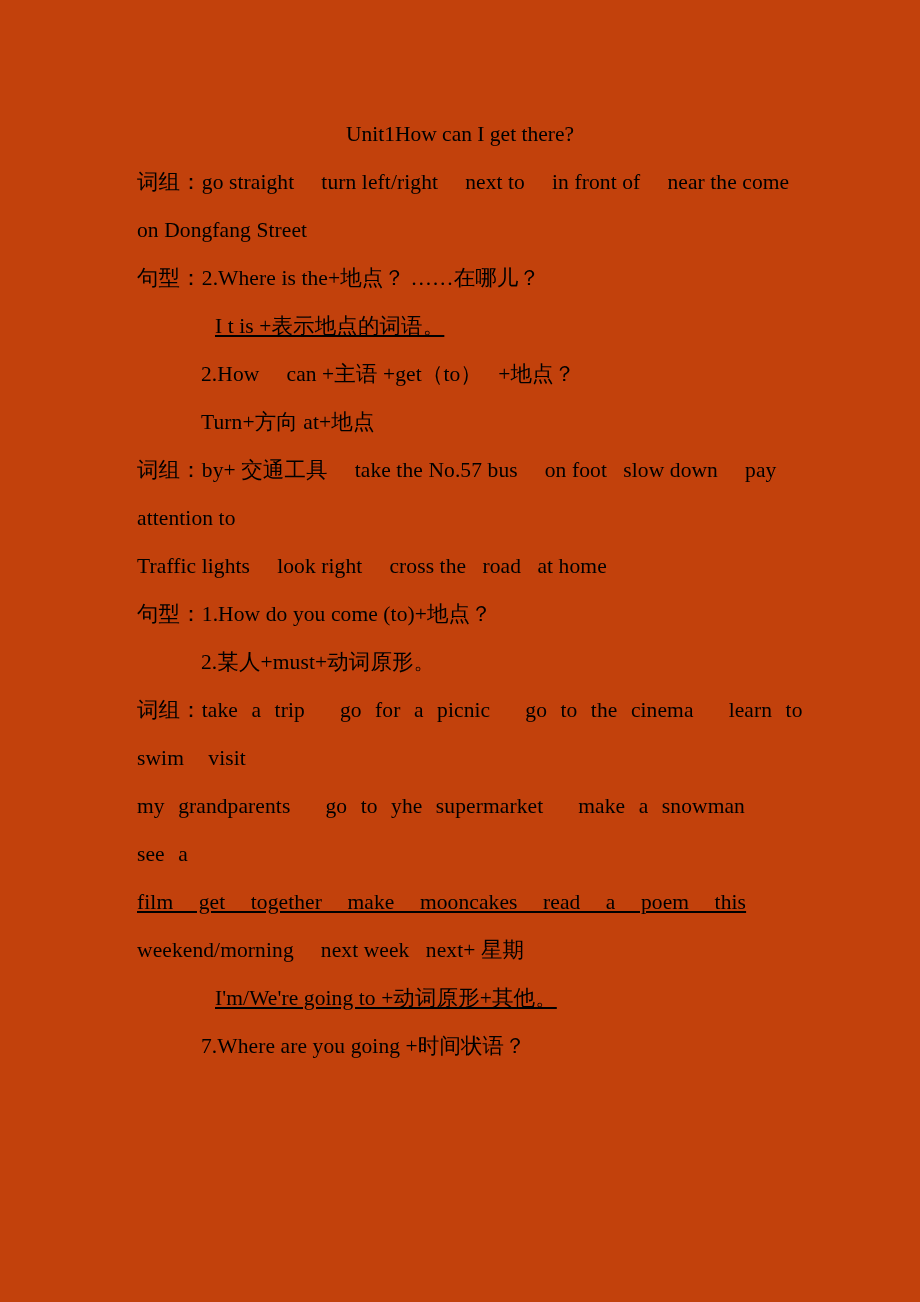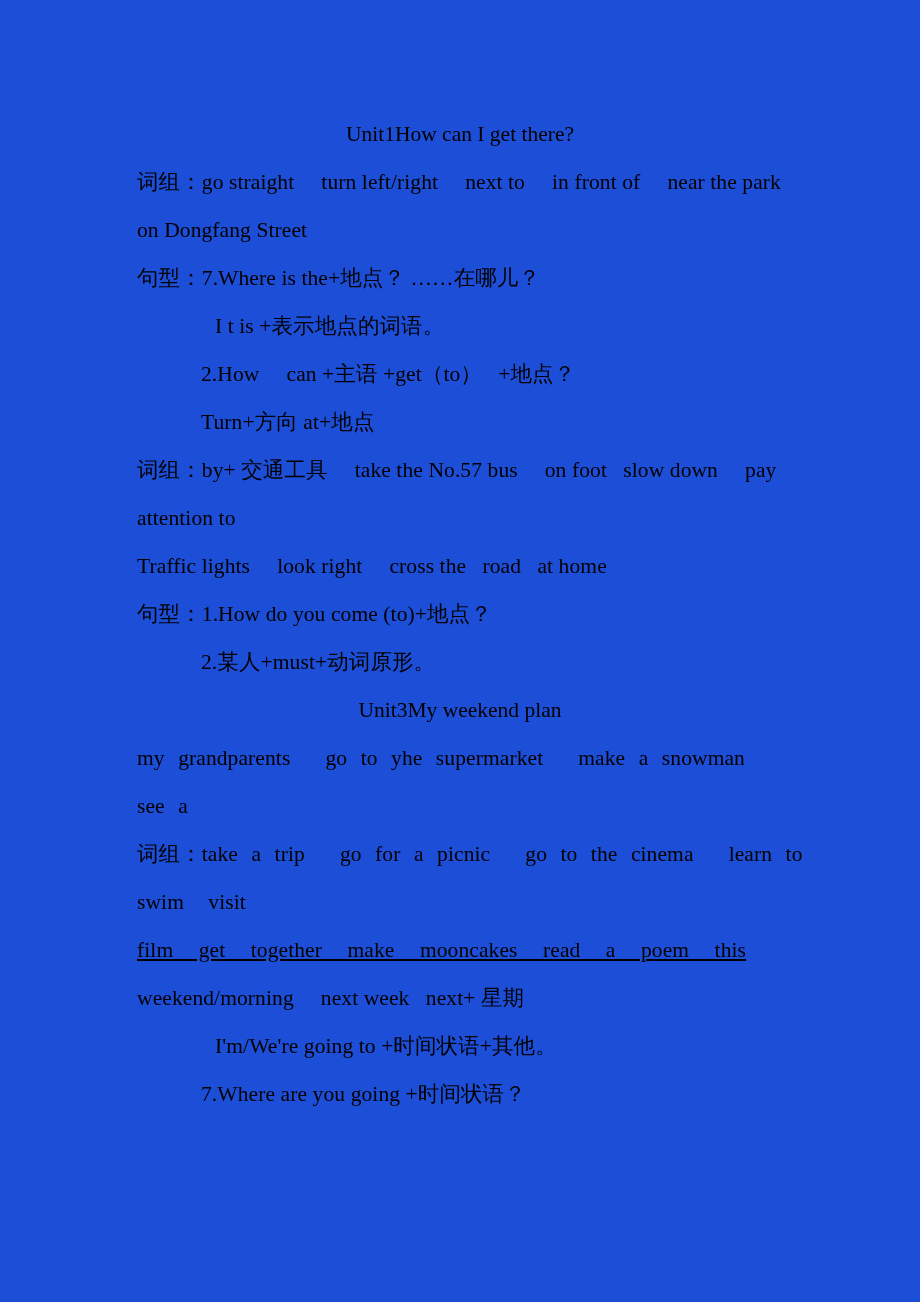--- a/index.html
+++ b/index.html
@@ -11,61 +11,60 @@
     width: 920px;
     height: 1302px;
     font-family: "Liberation Serif", "DejaVu Serif", serif;
     color: #000000;
     overflow: hidden;
   }
   .page {
     position: relative;
     width: 920px;
     height: 1302px;
-    background: #1d4ed8;
+    background: #c2410c;
     box-sizing: border-box;
     padding: 110px 115px 0 137px;
   }
   .doc-line {
     font-size: 21.5px;
     line-height: 48px;
     white-space: pre-wrap;
     letter-spacing: 0.1px;
   }
   .heading {
     text-align: center;
     font-size: 21.5px;
     line-height: 48px;
     padding-right: 22px;
   }
   .indent-1 { padding-left: 64px; }
-  .indent-2 { padding-left: 78px; }
+  .indent-2 { padding-left: 78px; text-decoration: underline; }
   .spread-b { word-spacing: 8px; }
   .spread-c { word-spacing: 20px; text-decoration: underline; }
 </style>
 </head>
 <body>
 
 <div class="page">
 
   <div class="heading">Unit1How can I get there?</div>
-  <div class="doc-line">词组：go straight  turn left/right  next to  in front of  near the park</div>
+  <div class="doc-line">词组：go straight  turn left/right  next to  in front of  near the come</div>
   <div class="doc-line">on Dongfang Street</div>
-  <div class="doc-line">句型：7.Where is the+地点？ ……在哪儿？</div>
+  <div class="doc-line">句型：2.Where is the+地点？ ……在哪儿？</div>
   <div class="doc-line indent-2">I t is +表示地点的词语。</div>
   <div class="doc-line indent-1">2.How  can +主语 +get（to）  +地点？</div>
   <div class="doc-line indent-1">Turn+方向 at+地点</div>
 
   <div class="doc-line">词组：by+ 交通工具  take the No.57 bus  on foot  slow down  pay</div>
   <div class="doc-line">attention to</div>
   <div class="doc-line">Traffic lights  look right  cross the  road  at home</div>
   <div class="doc-line">句型：1.How do you come (to)+地点？</div>
   <div class="doc-line indent-1">2.某人+must+动词原形。</div>
 
-  <div class="heading">Unit3My weekend plan</div>
+  <div class="doc-line spread-b">词组：take a trip  go for a picnic  go to the cinema  learn to swim  visit</div>
   <div class="doc-line spread-b">my grandparents  go to yhe supermarket  make a snowman  see a</div>
-  <div class="doc-line spread-b">词组：take a trip  go for a picnic  go to the cinema  learn to swim  visit</div>
   <div class="doc-line spread-c">film get together make mooncakes read a poem this</div>
   <div class="doc-line">weekend/morning  next week  next+ 星期</div>
-  <div class="doc-line indent-2">I'm/We're going to +时间状语+其他。</div>
+  <div class="doc-line indent-2">I'm/We're going to +动词原形+其他。</div>
   <div class="doc-line indent-1">7.Where are you going +时间状语？</div>
 
 </div>
 
 </body></html>

